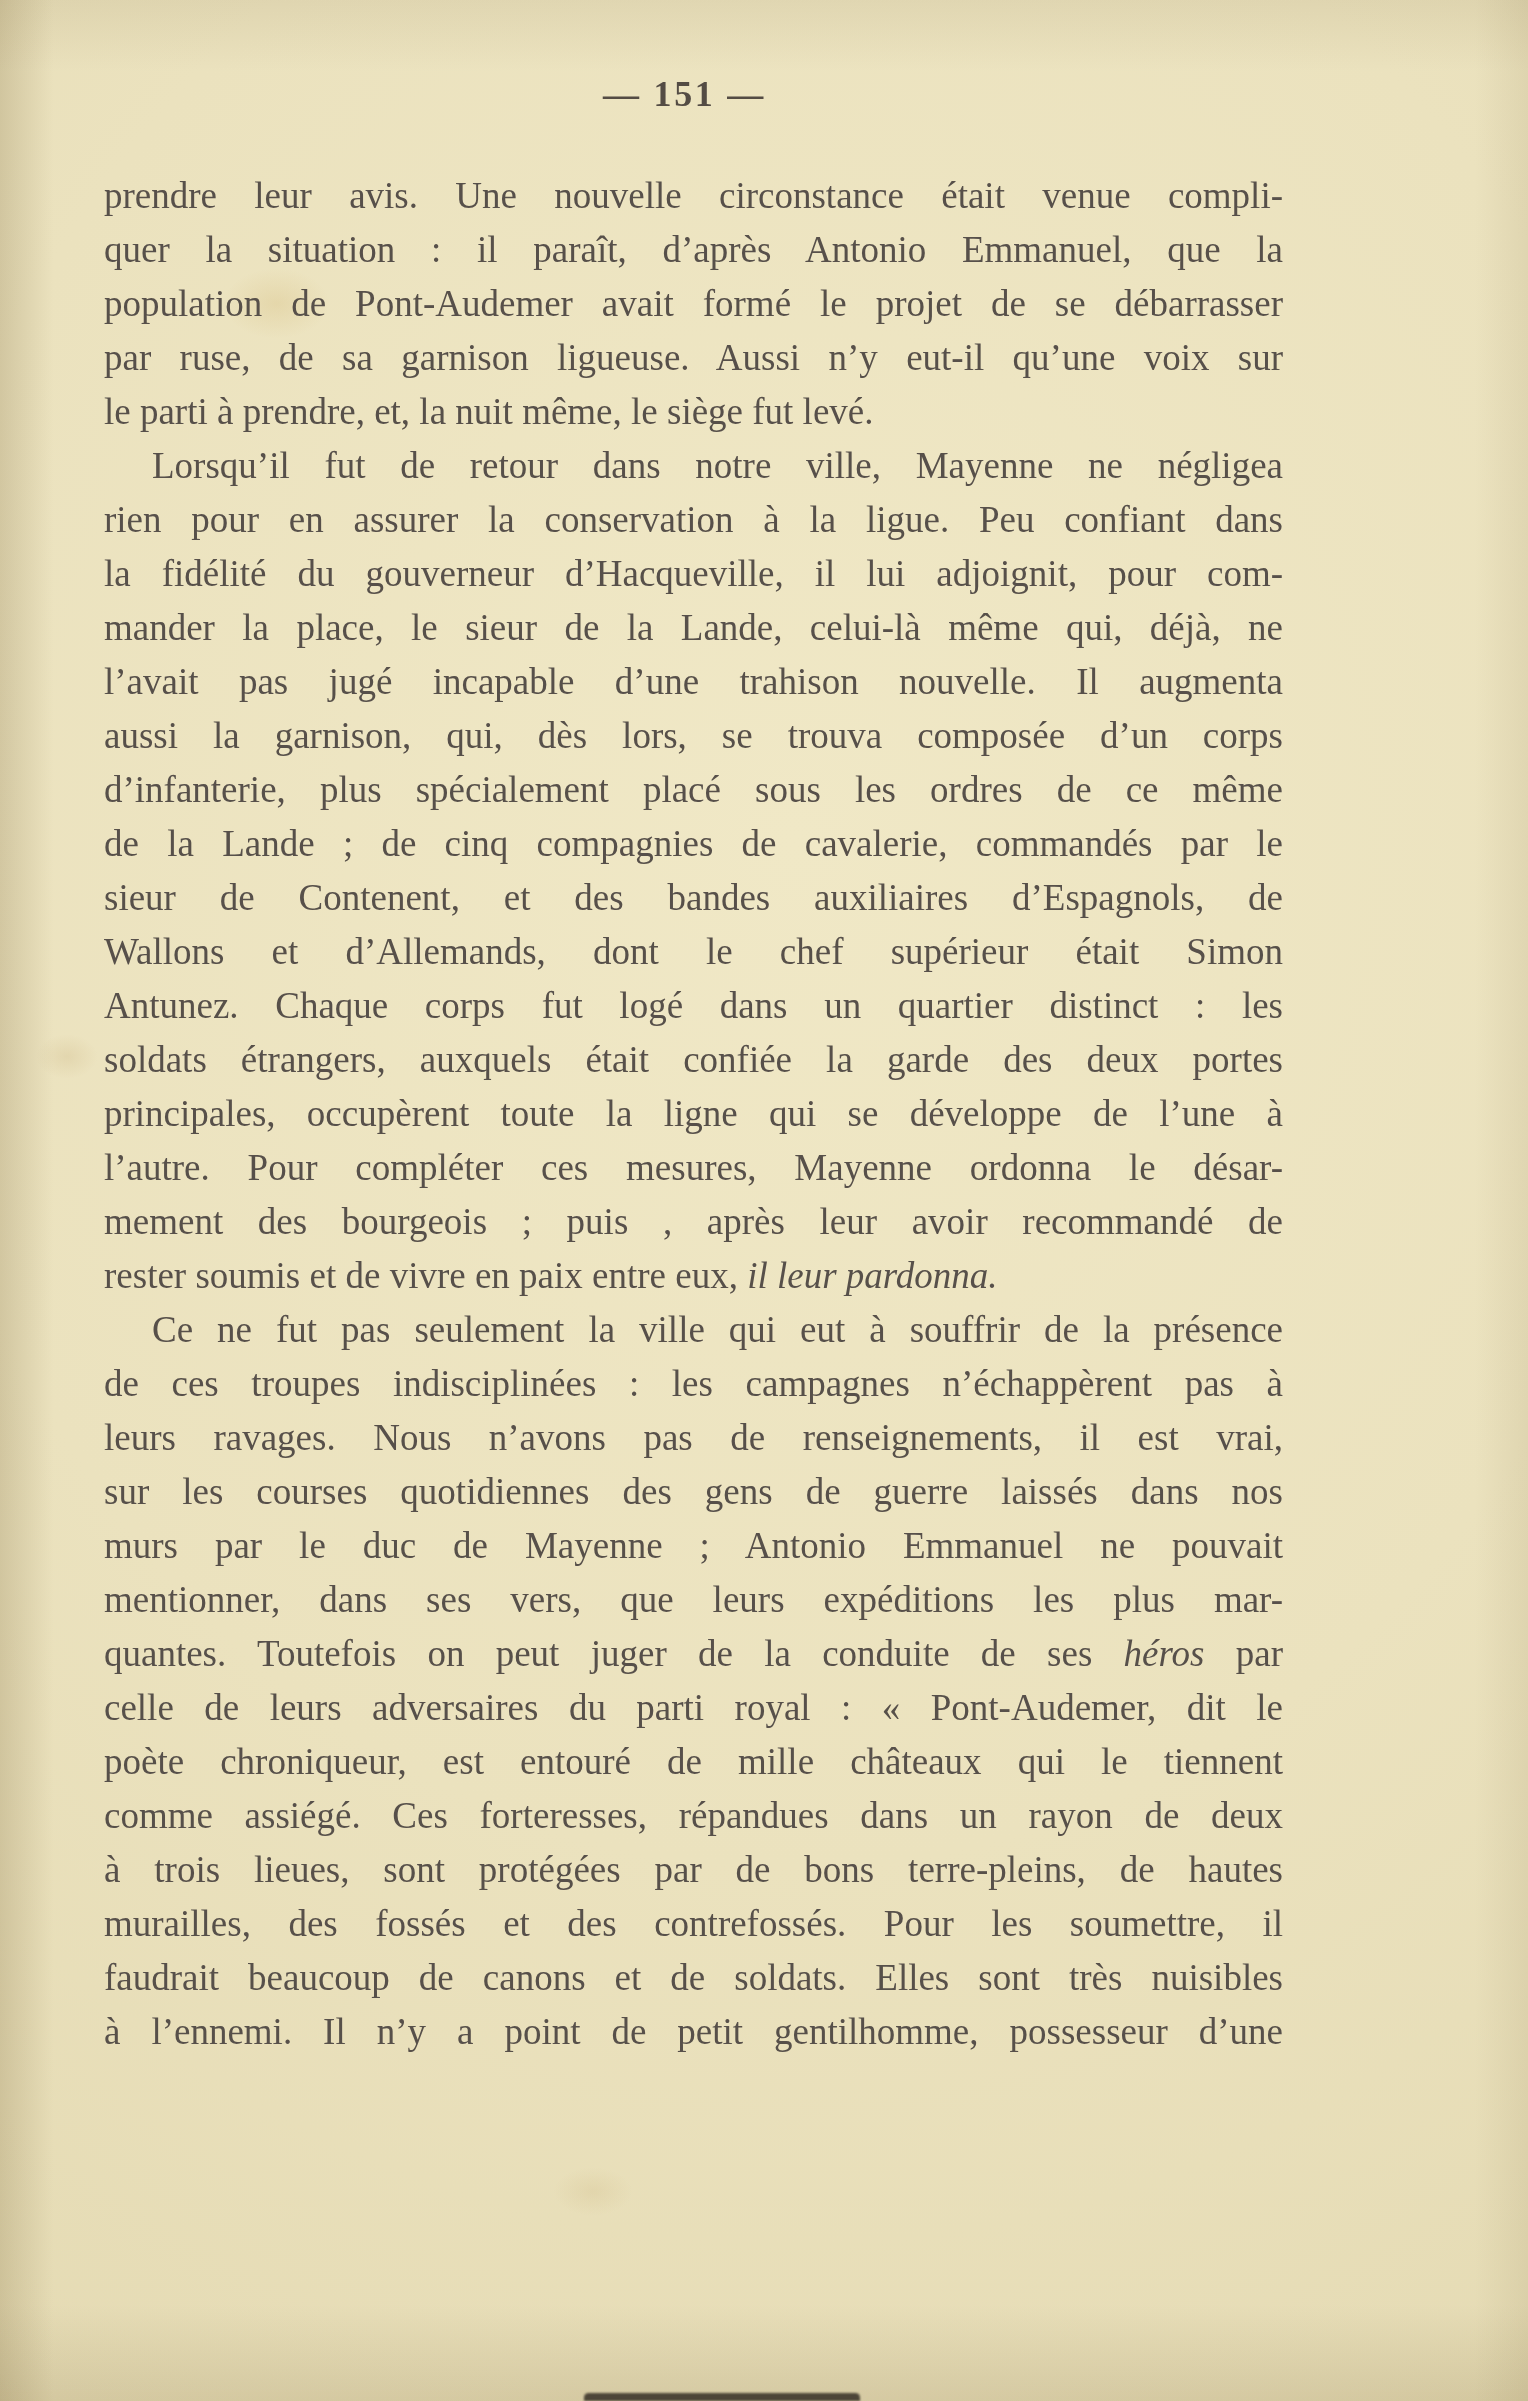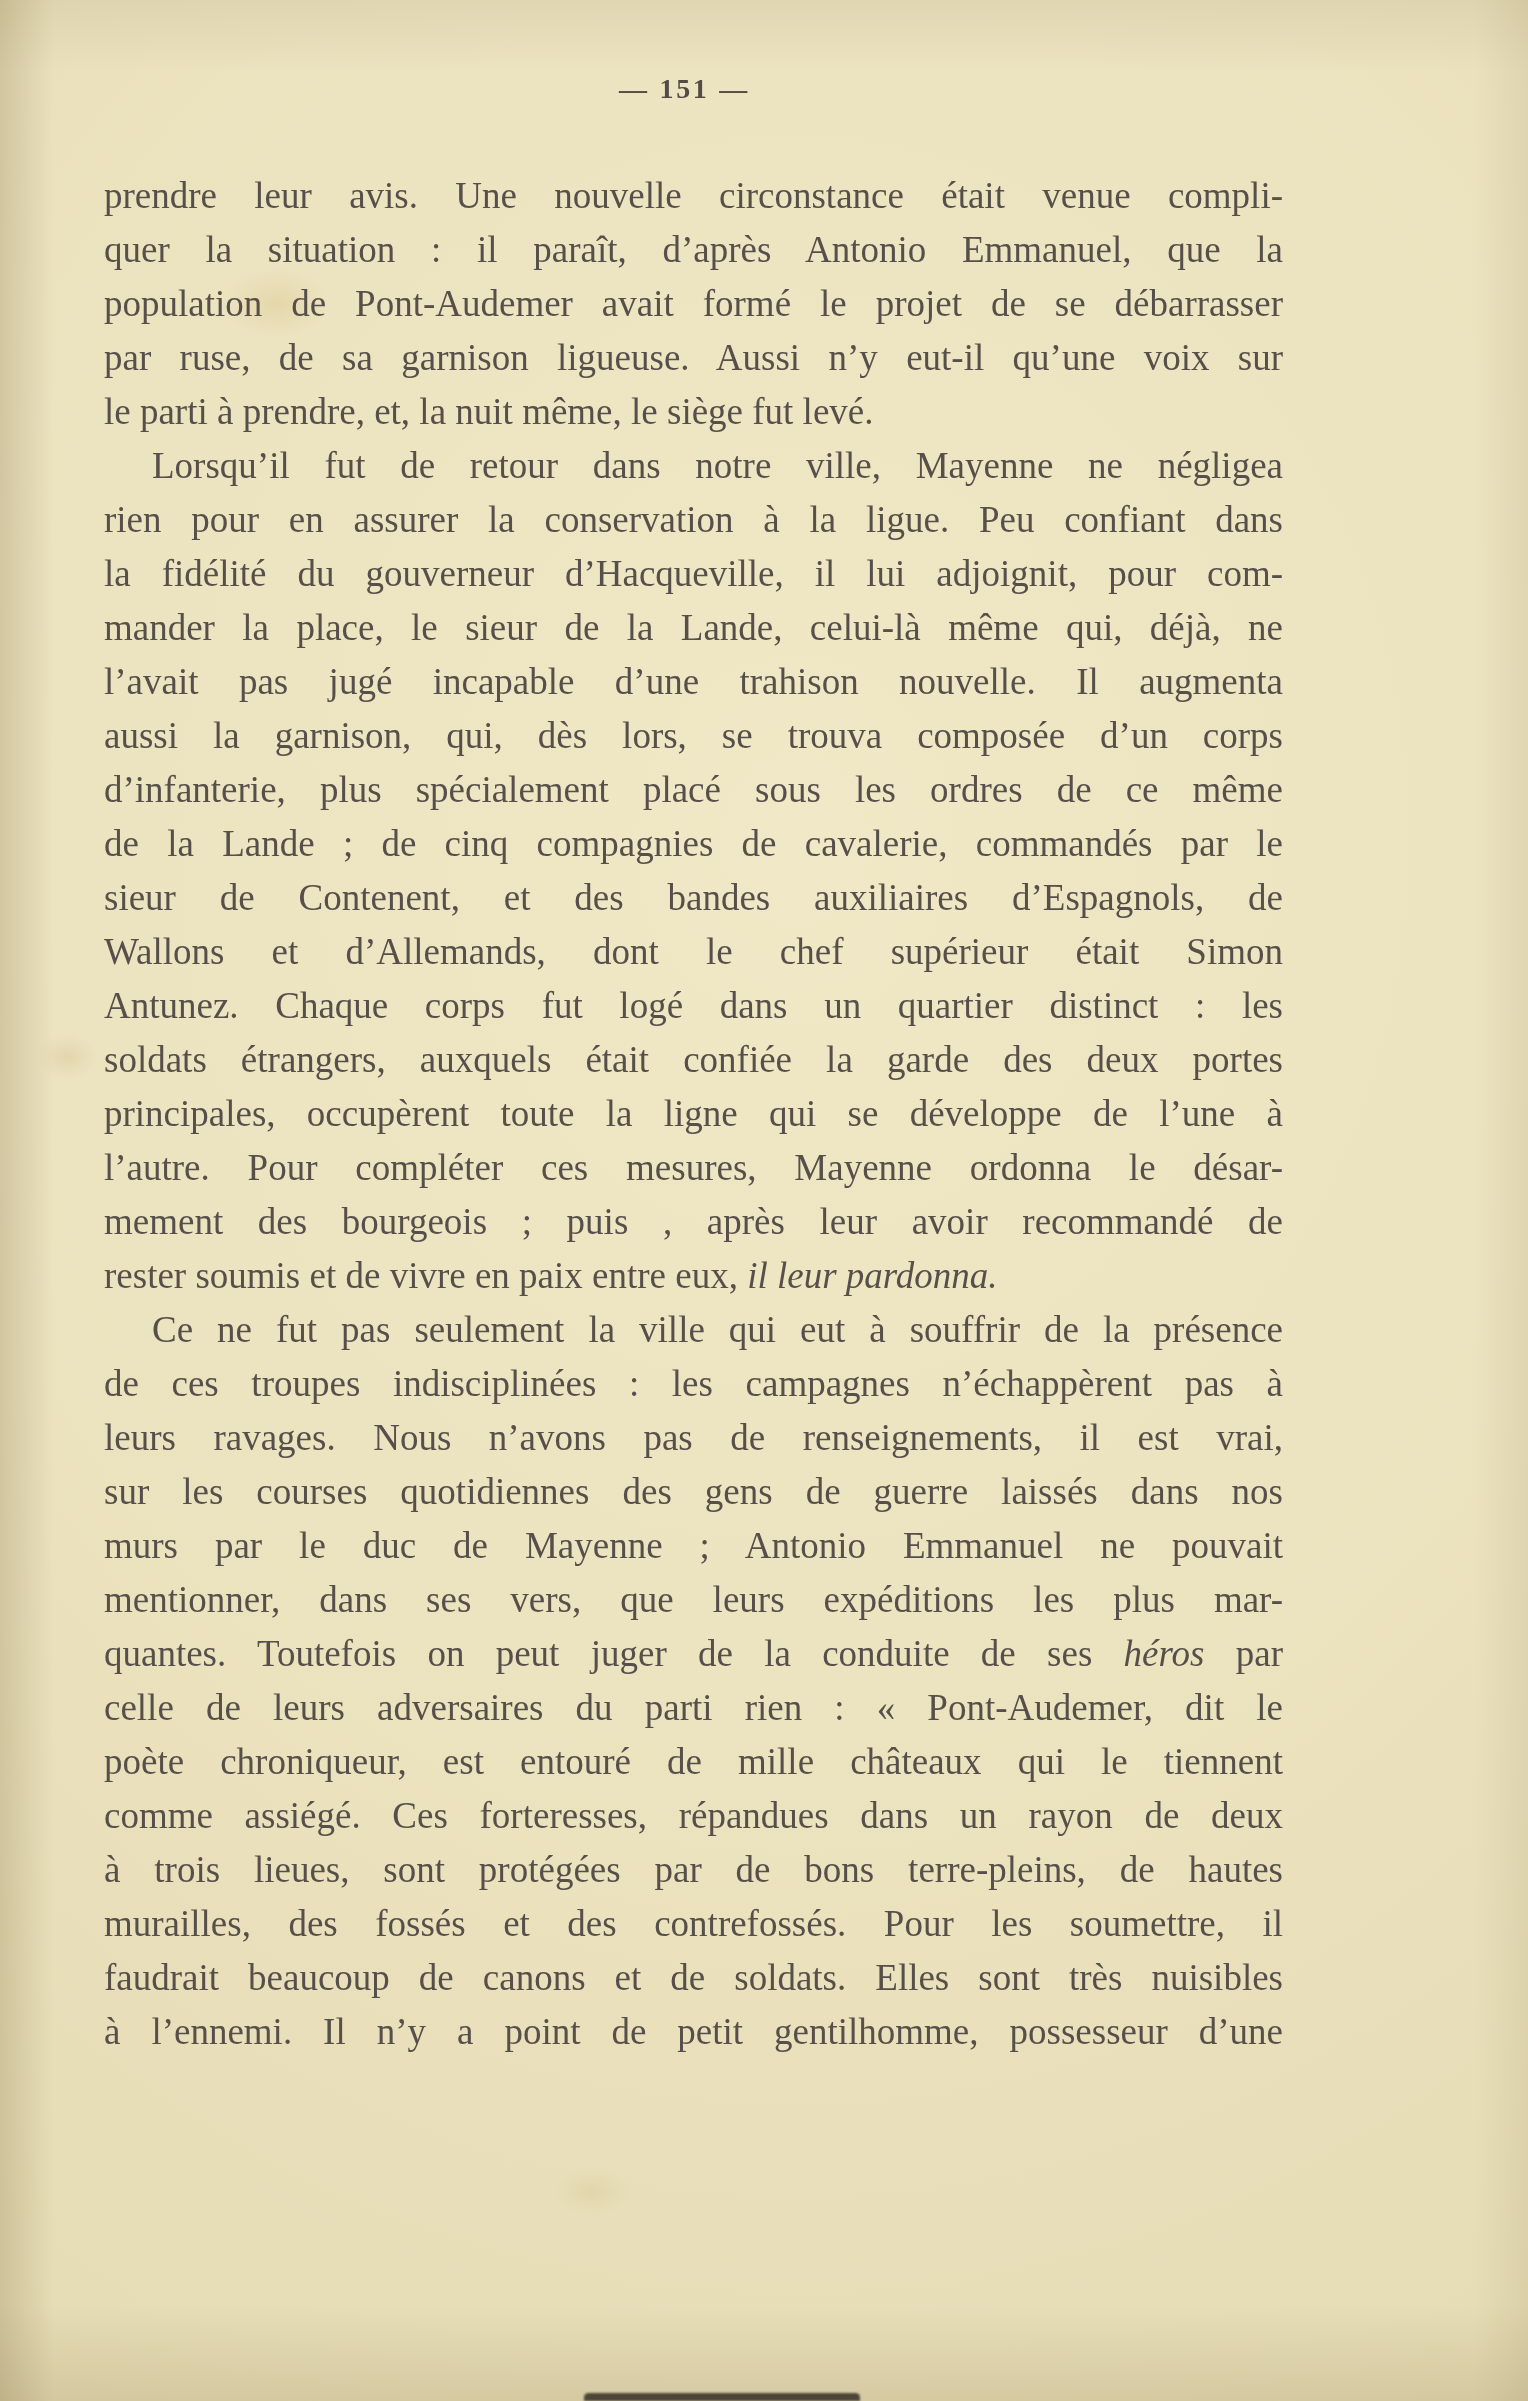--- a/index.html
+++ b/index.html
@@ -24,21 +24,21 @@
   .stain-b { top:1034px; left:36px; width:62px; height:45px;
     background:radial-gradient(ellipse, rgba(160,120,50,0.12), rgba(160,120,50,0) 70%); }
   .stain-c { top:2167px; left:553px; width:80px; height:49px;
     background:radial-gradient(ellipse, rgba(170,130,55,0.10), rgba(170,130,55,0) 70%); }
   .scan-mark {
     position:absolute; left:584px; bottom:0; width:276px; height:8px;
     background:rgba(38,32,25,0.78); border-radius:4.5px 4.5px 0 0; filter:blur(1.1px);
   }
   .page-number {
     position:absolute; top:73px; left:95px; width:1179px;
-    text-align:center; font-size:28px; font-weight:bold;
+    text-align:center; font-size:36px; font-weight:bold;
     letter-spacing:2.7px; color:#544c44;
   }
   .text-block {
     position:absolute; left:104px; top:169px; width:1179px;
     font-size:37px; line-height:54px;
     text-rendering:optimizeLegibility;
   }
   .para { margin:0; }
   .line { text-align:justify; text-align-last:justify; }
   .line.no-just { text-align-last:left; }
@@ -83,21 +83,21 @@
         <div class="line no-just"><span>rester soumis et de vivre en paix entre eux, </span><span class="it">il leur pardonna.</span></div>
       </div>
       <div class="para">
         <div class="line indent"><span>Ce ne fut pas seulement la ville qui eut à souffrir de la présence</span></div>
         <div class="line"><span>de ces troupes indisciplinées : les campagnes n’échappèrent pas à</span></div>
         <div class="line"><span>leurs ravages. Nous n’avons pas de renseignements, il est vrai,</span></div>
         <div class="line"><span>sur les courses quotidiennes des gens de guerre laissés dans nos</span></div>
         <div class="line"><span>murs par le duc de Mayenne ; Antonio Emmanuel ne pouvait</span></div>
         <div class="line"><span>mentionner, dans ses vers, que leurs expéditions les plus mar-</span></div>
         <div class="line"><span>quantes. Toutefois on peut juger de la conduite de ses </span><span class="it">héros</span><span> par</span></div>
-        <div class="line"><span>celle de leurs adversaires du parti rien : « Pont-Audemer, dit le</span></div>
+        <div class="line"><span>celle de leurs adversaires du parti royal : « Pont-Audemer, dit le</span></div>
         <div class="line"><span>poète chroniqueur, est entouré de mille châteaux qui le tiennent</span></div>
         <div class="line"><span>comme assiégé. Ces forteresses, répandues dans un rayon de deux</span></div>
         <div class="line"><span>à trois lieues, sont protégées par de bons terre-pleins, de hautes</span></div>
         <div class="line"><span>murailles, des fossés et des contrefossés. Pour les soumettre, il</span></div>
         <div class="line"><span>faudrait beaucoup de canons et de soldats. Elles sont très nuisibles</span></div>
         <div class="line"><span>à l’ennemi. Il n’y a point de petit gentilhomme, possesseur d’une</span></div>
       </div>
     </div>
 
   <div class="scan-mark"></div>

